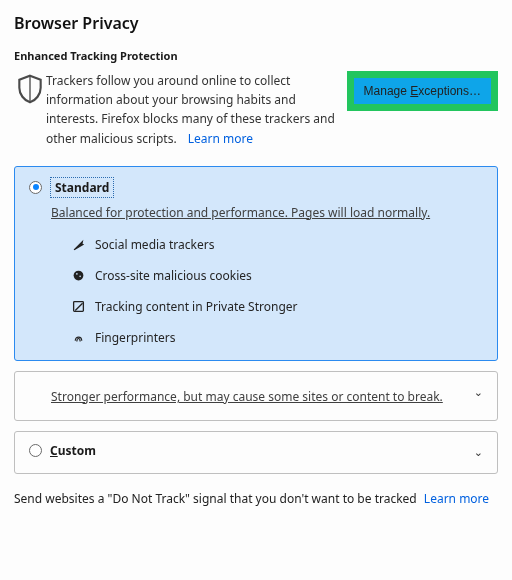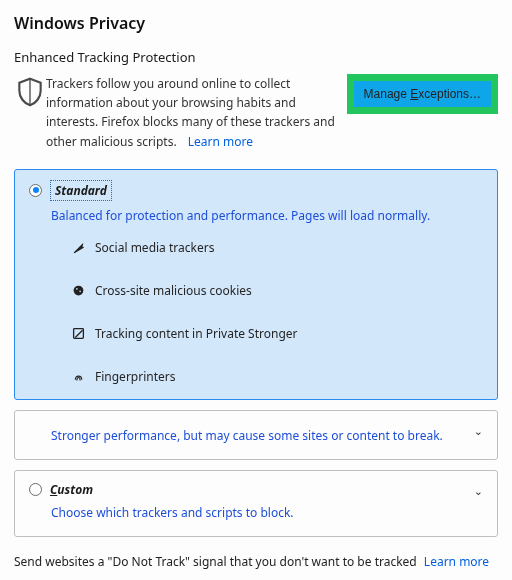--- a/index.html
+++ b/index.html
@@ -12,22 +12,22 @@
     background: #fdfdfd;
     width: 512px;
   }
   h1 {
     font-size: 16px;
     font-weight: 600;
     margin: 0 0 14px 0;
     color: #111;
   }
   h2 {
-    font-size: 13px;
-    font-weight: 400;
+    font-size: 11px;
+    font-weight: 700;
     margin: 0 0 8px 0;
   }
   .intro-row {
     display: flex;
     align-items: flex-start;
     gap: 0;
     margin-bottom: 18px;
   }
   .shield {
     flex: 0 0 32px;
@@ -81,37 +81,37 @@
   }
   .radio.checked::after {
     content: "";
     width: 6px; height: 6px;
     background: #0a84ff;
     border-radius: 50%;
   }
   .option-title {
     font-weight: 700;
     font-size: 12px;
-    font-style: italic;
   }
   .option-title.boxed {
     border: 1px dotted #2b6cb0;
     padding: 1px 4px;
   }
   .option-title .ul { text-decoration: underline; }
   .option-desc {
     margin: 6px 0 0 22px;
-    color: #1d4ed8;
+    color: #404040;
     line-height: 1.5;
+    text-decoration: underline;
   }
   .tracker-list {
     margin: 14px 0 0 42px;
     display: flex;
     flex-direction: column;
-    gap: 26px;
+    gap: 14px;
   }
   .tracker-item {
     display: flex;
     align-items: center;
     gap: 10px;
     font-size: 12px;
     color: #252525;
   }
   .t-icon {
     width: 14px; height: 14px;
@@ -131,21 +131,21 @@
   .dnt-text { color: #222; }
   .dnt-text a {
     color: #0060df;
     text-decoration: none;
     margin-left: 4px;
   }
 </style>
 </head>
 <body>
 
-<h1>Windows Privacy</h1>
+<h1>Browser Privacy</h1>
 
 <h2>Enhanced Tracking Protection</h2>
 
 <div class="intro-row">
   <span class="shield">
     <svg viewBox="0 0 24 24" width="32" height="32" fill="none" stroke="#4a4a4a" stroke-width="1.6">
       <path d="M12 2 L20 5 V11 C20 16 16.5 20.5 12 22 C7.5 20.5 4 16 4 11 V5 Z"></path>
       <path d="M12 2 V22" stroke-width="1"></path>
     </svg>
   </span>
@@ -208,21 +208,20 @@
   <span class="chevron">⌄</span>
   <div class="option-desc">Stronger performance, but may cause some sites or content to break.</div>
 </div>
 
 <div class="card">
   <span class="chevron">⌄</span>
   <div class="radio-row">
     <span class="radio"></span>
     <span class="option-title"><span class="ul">C</span>ustom</span>
   </div>
-  <div class="option-desc">Choose which trackers and scripts to block.</div>
 </div>
 
 <div class="dnt-block">
   <span class="dnt-text">
     <span>Send websites a "Do Not Track" signal that you don't want to be tracked</span>
     <a href="#">Learn more</a>
   </span>
   
 </div>
 

